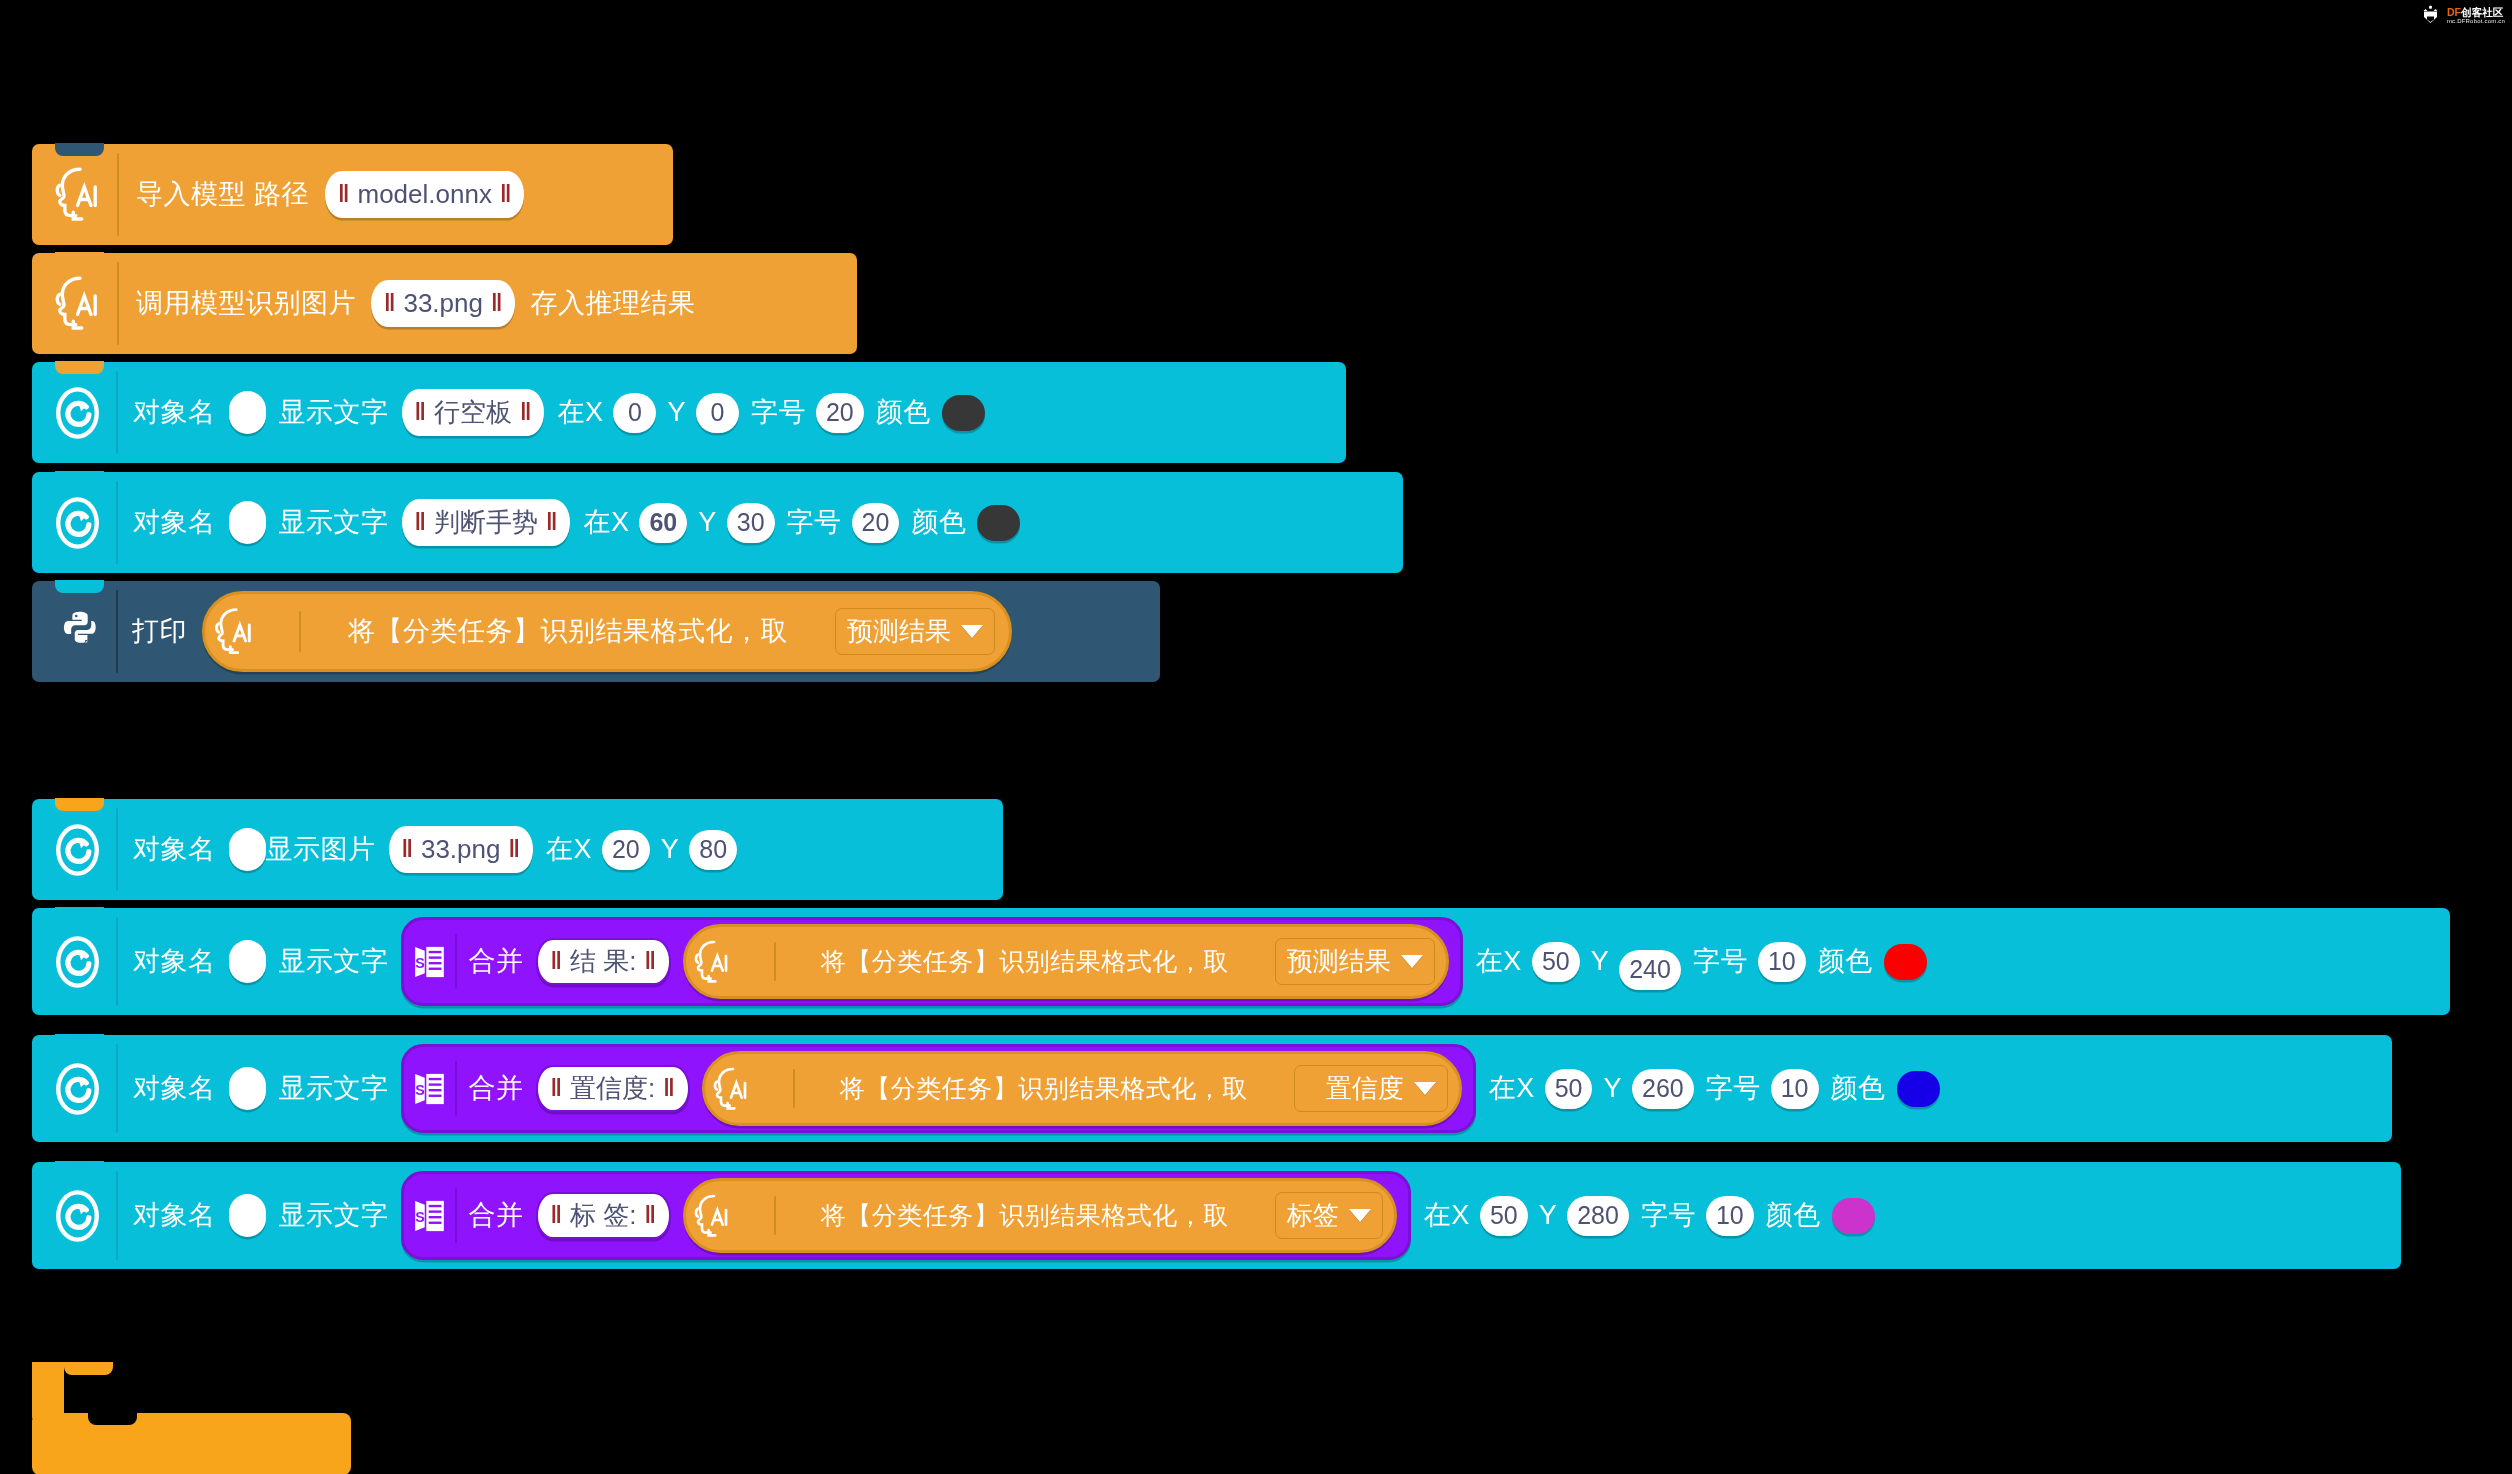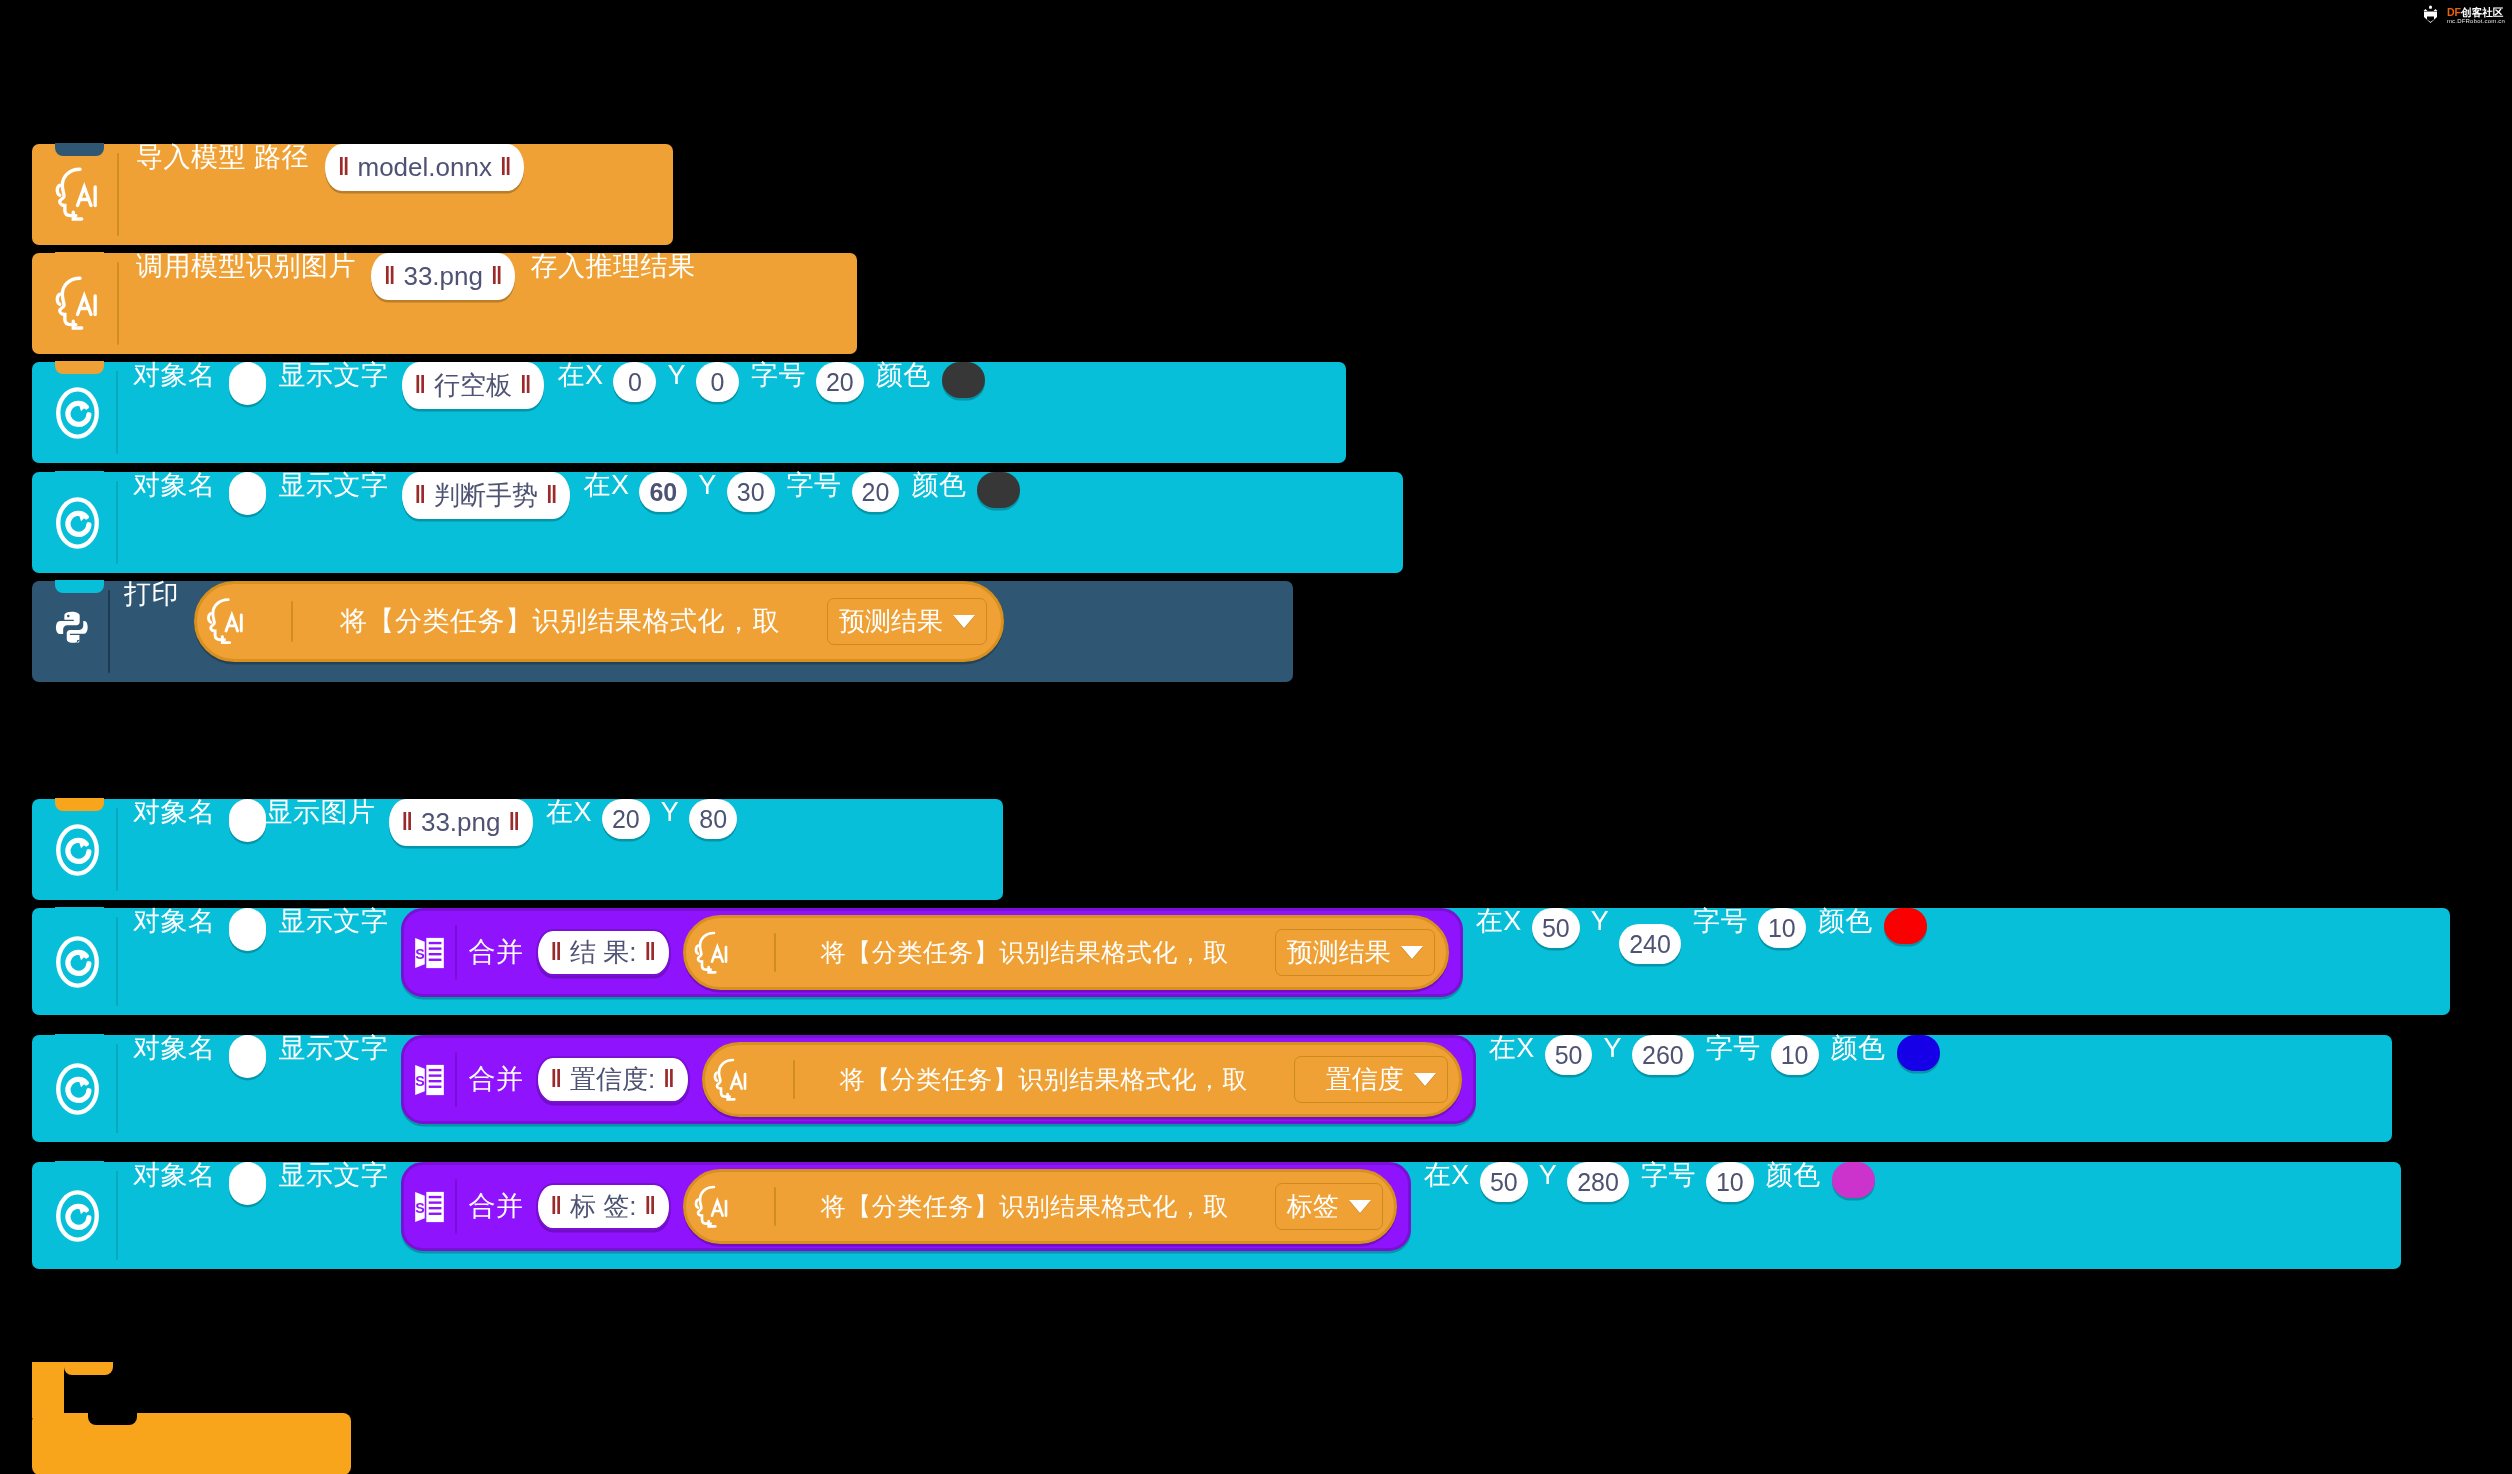--- a/index.html
+++ b/index.html
@@ -3,21 +3,21 @@
 <meta charset="utf-8">
 <style>
   html,body{margin:0;padding:0;background:#000;}
   body{
     width:2512px;height:1474px;position:relative;overflow:hidden;
     font-family:"Liberation Sans","DejaVu Sans",sans-serif;
   }
   .canvas{position:absolute;inset:0;background:#000;}
 
   
-  .blk{position:absolute;display:flex;box-sizing:border-box;}
+  .blk{position:absolute;display:flex;align-items:center;box-sizing:border-box;}
   .blk .icon{flex:0 0 auto;display:flex;align-items:center;justify-content:center;}
   .divider{width:2px;align-self:stretch;margin:9px 0;border-radius:1px;}
 
   .lbl{color:#fff;font-size:27px;line-height:1;white-space:nowrap;letter-spacing:0.5px;}
   .lbl.sm{font-size:25px;}
 
   
   .oval{
     background:#fff;border-radius:506px;display:flex;align-items:center;justify-content:center;
     color:#4e5273;font-size:25px;white-space:nowrap;box-sizing:border-box;
@@ -199,21 +199,21 @@
     <span class="lbl" style="margin-left:13px;">在X</span>
     <span class="oval num shadow" style="margin-left:10px;font-weight:bold;">60</span>
     <span class="lbl" style="margin-left:11px;">Y</span>
     <span class="oval num shadow" style="margin-left:10px;">30</span>
     <span class="lbl" style="margin-left:12px;">字号</span>
     <span class="oval num shadow" style="margin-left:10px;">20</span>
     <span class="lbl" style="margin-left:12px;">颜色</span>
     <span class="swatch big shadow" style="margin-left:11px;background:#373737;"></span>
   </div>
 
-  <div class="blk c-py shadow" style="left:32px;top:581px;width:1261px;height:101px;border-radius:7px;padding-left:19px;">
+  <div class="blk c-py shadow" style="left:32px;top:581px;width:1128px;height:101px;border-radius:7px;padding-left:27px;">
     <div class="notch" style="background:#07bfd8;"></div>
     <span class="icon">
       <svg width="45" height="45" viewBox="0 0 64 64">
         <path fill="#fff" d="M31.9 4c-3.7 0-6.8.3-9 .9-2.7.7-3.9 2.2-3.9 4.6v5.8h13.4v1.9H13.3c-2.6 0-4.8 1.5-5.6 4.5-.9 3.4-1 5.6 0 9.2.7 2.7 2.2 4.6 4.8 4.6h4.8v-6.9c0-3 2.6-5.6 5.7-5.6h13.3c2.5 0 4.5-2.1 4.5-4.6V9.5c0-2.4-2.1-4.3-4.5-4.7-1.6-.3-3.3-.5-4.4-.8zM24.6 8.3c1 0 1.8.8 1.8 1.8s-.8 1.8-1.8 1.8-1.8-.8-1.8-1.8.8-1.8 1.8-1.8z"></path>
         <path fill="#fff" d="M45.9 17.2v6.7c0 3.2-2.7 5.8-5.7 5.8H26.9c-2.5 0-4.5 2.1-4.5 4.6v8.6c0 2.4 2.1 3.9 4.5 4.6 2.9.8 5.6 1 9 0 2.2-.6 4.5-1.9 4.5-4.6v-5.8H26.9v-1.9h20.1c2.6 0 3.6-1.8 4.5-4.6.9-2.8.9-5.5 0-9.2-.6-2.6-1.9-4.2-4.5-4.2h-1.1zM38.6 44.1c1 0 1.8.8 1.8 1.8s-.8 1.9-1.8 1.9-1.8-.8-1.8-1.9.8-1.8 1.8-1.8z"></path>
       </svg>
     </span>
     <span class="divider" style="background:#1d3a50;margin-left:12px;margin-right:14px;"></span>
     <span class="lbl">打印</span>
 

